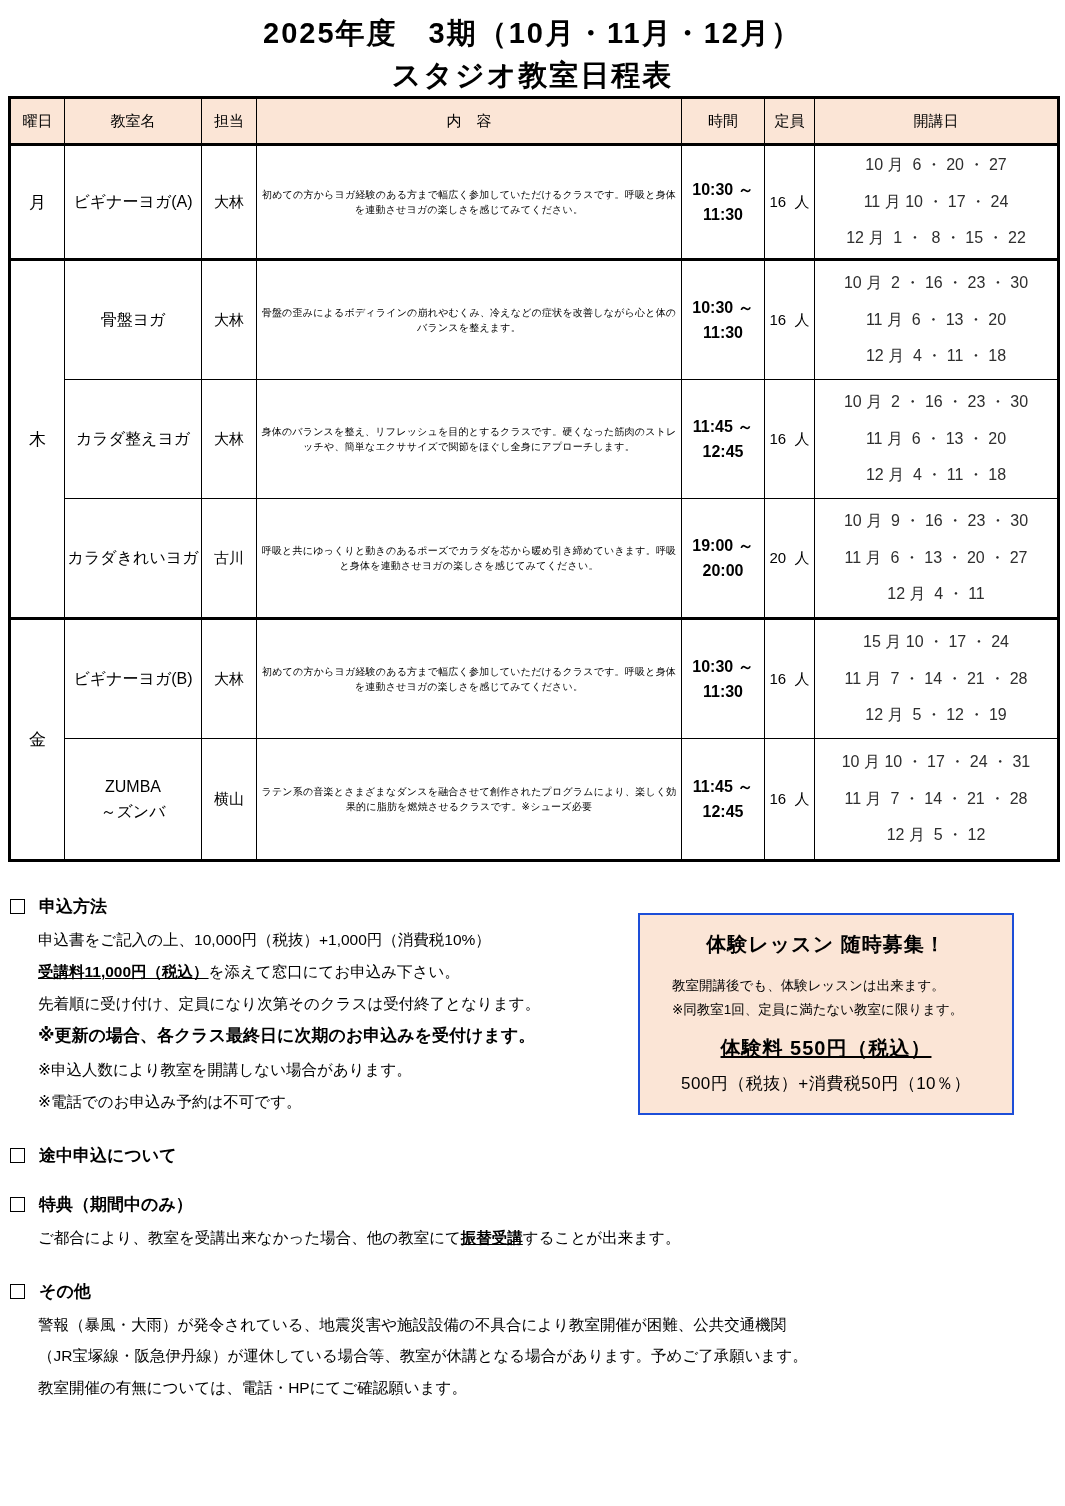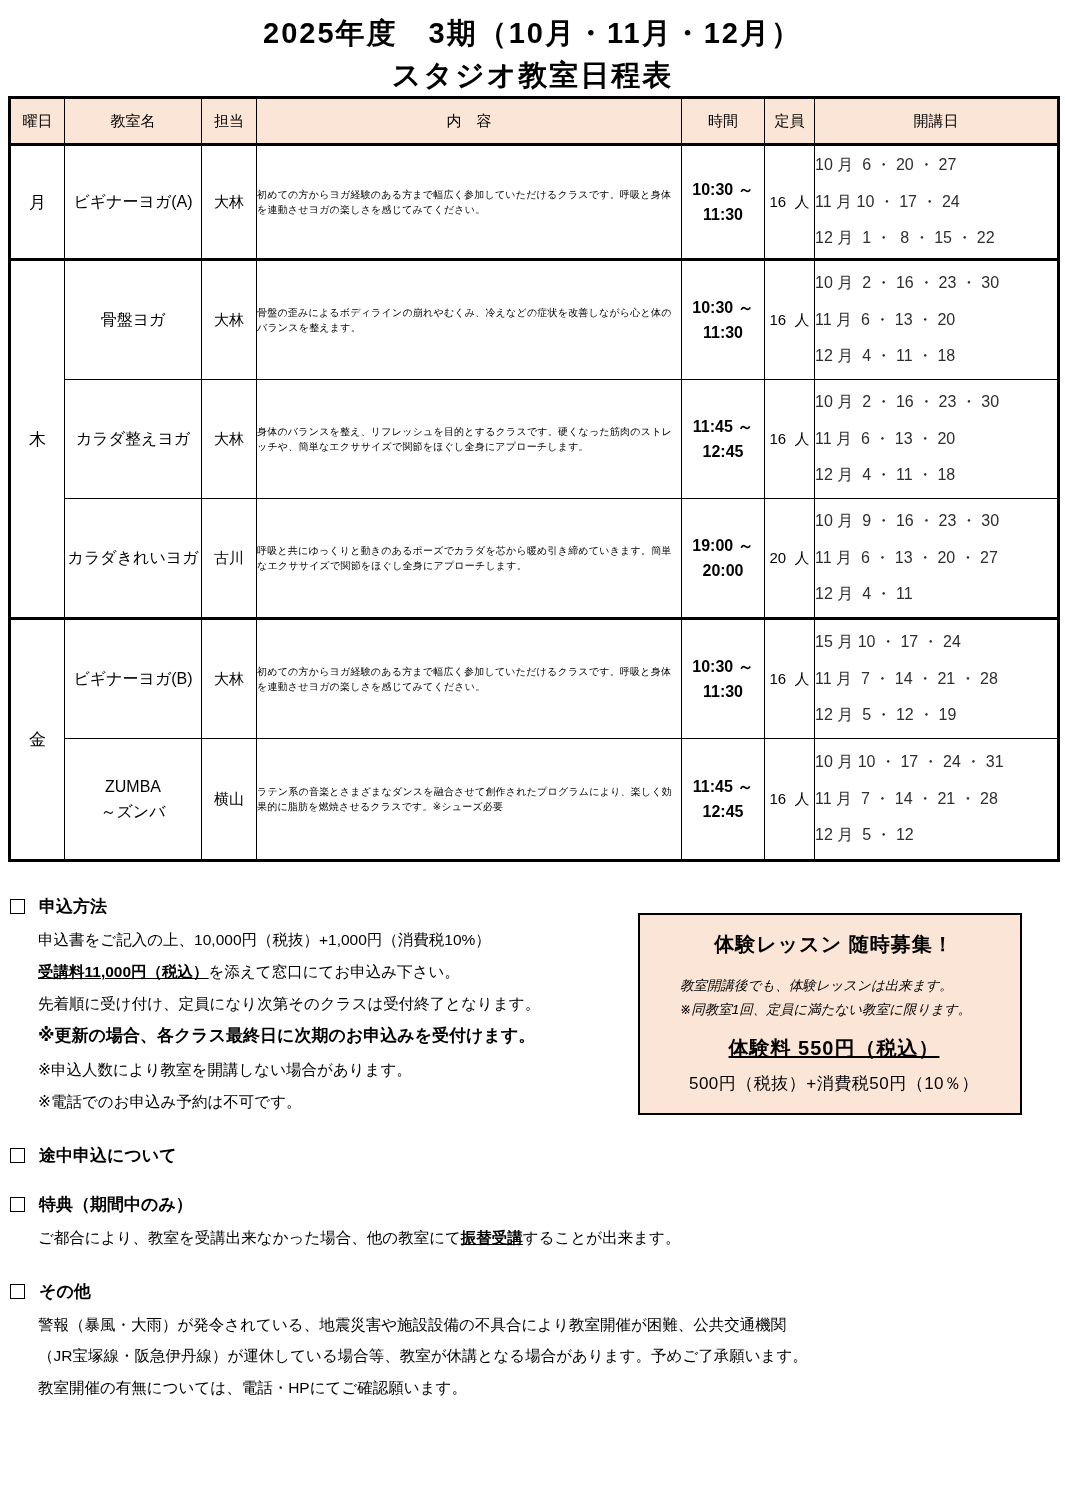--- a/index.html
+++ b/index.html
@@ -30,20 +30,21 @@
   table.sched{
     border-collapse:collapse;
     table-layout:fixed;
     width:1049px;
     border:3px solid var(--border);
   }
   table.sched th, table.sched td{
     border:1px solid var(--border);
     padding:0;
     vertical-align:middle;
+    text-align:center;
   }
   table.sched thead th{
     background:var(--header-bg);
     height:44px;
     font-weight:normal;
     font-size:15px;
     text-align:center;
     border-bottom:3px solid var(--border);
   }
   col.c-day{width:55px;}
@@ -91,27 +92,27 @@
   .bu{font-weight:bold;text-decoration:underline;}
   .boldline{font-weight:bold;font-size:17px;}
 
   .apply-row{display:flex;align-items:flex-start;}
   .apply-left{flex:0 0 630px;}
 
   .trial-box{
     flex:0 0 auto;
     width:352px;
     background:var(--header-bg);
-    border:2px solid #000000;
+    border:2px solid #1d4ed8;
     margin-top:18px;
-    padding:16px 10px 18px 18px;
+    padding:16px 10px 18px 10px;
     text-align:center;
   }
   .trial-title{font-weight:bold;font-size:20px;letter-spacing:1px;margin-bottom:16px;}
-  .trial-notes{text-align:left;font-size:13.5px;line-height:1.75;margin:0 0 14px 22px;font-style:italic;}
+  .trial-notes{text-align:left;font-size:13.5px;line-height:1.75;margin:0 0 14px 22px;}
   .trial-price{font-weight:bold;font-size:20px;text-decoration:underline;letter-spacing:1px;margin-bottom:10px;}
   .trial-detail{font-size:17px;letter-spacing:0.5px;}
 
   .sec{margin-top:26px;}
   .other-body{white-space:pre-line;}
 </style>
 </head>
 <body>
 
 <div class="page">
@@ -186,21 +187,21 @@
         <td class="cap">16  人</td>
         <td class="dates">
           <div>10 月  2 ・ 16 ・ 23 ・ 30</div>
           <div>11 月  6 ・ 13 ・ 20</div>
           <div>12 月  4 ・ 11 ・ 18</div>
         </td>
       </tr>
       <tr class="r3">
         <td class="cname">カラダきれいヨガ</td>
         <td class="inst">古川</td>
-        <td class="desc">呼吸と共にゆっくりと動きのあるポーズでカラダを芯から暖め引き締めていきます。簡単なエクササイズで関節をほぐし全身にアプローチします。</td>
+        <td class="desc">呼吸と共にゆっくりと動きのあるポーズでカラダを芯から暖め引き締めていきます。呼吸と身体を連動させヨガの楽しさを感じてみてください。</td>
         <td class="time">
           <div>19:00 ～</div>
           <div>20:00</div>
         </td>
         <td class="cap">20  人</td>
         <td class="dates">
           <div>10 月  9 ・ 16 ・ 23 ・ 30</div>
           <div>11 月  6 ・ 13 ・ 20 ・ 27</div>
           <div>12 月  4 ・ 11</div>
         </td>

